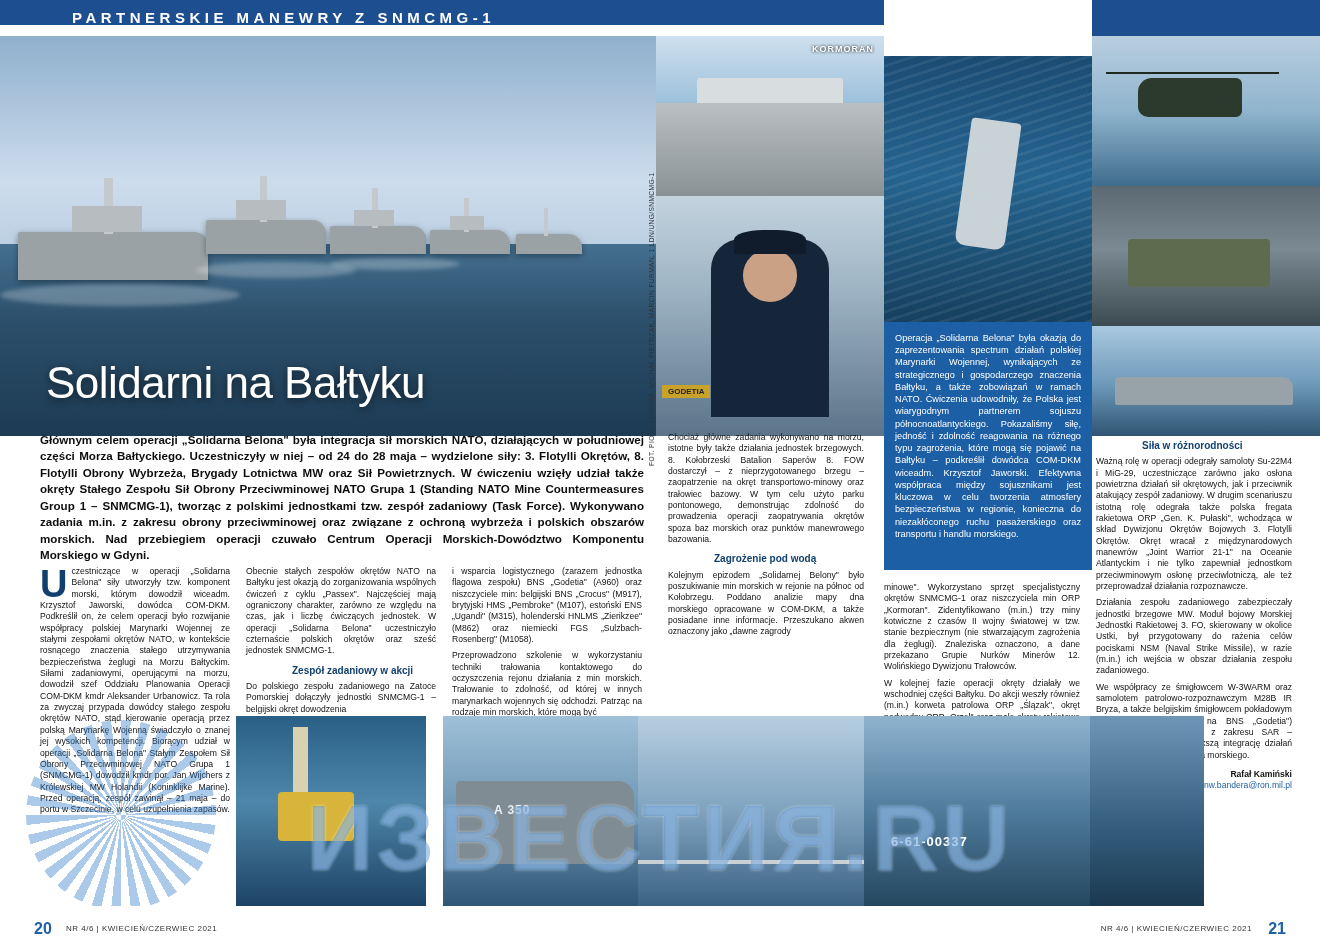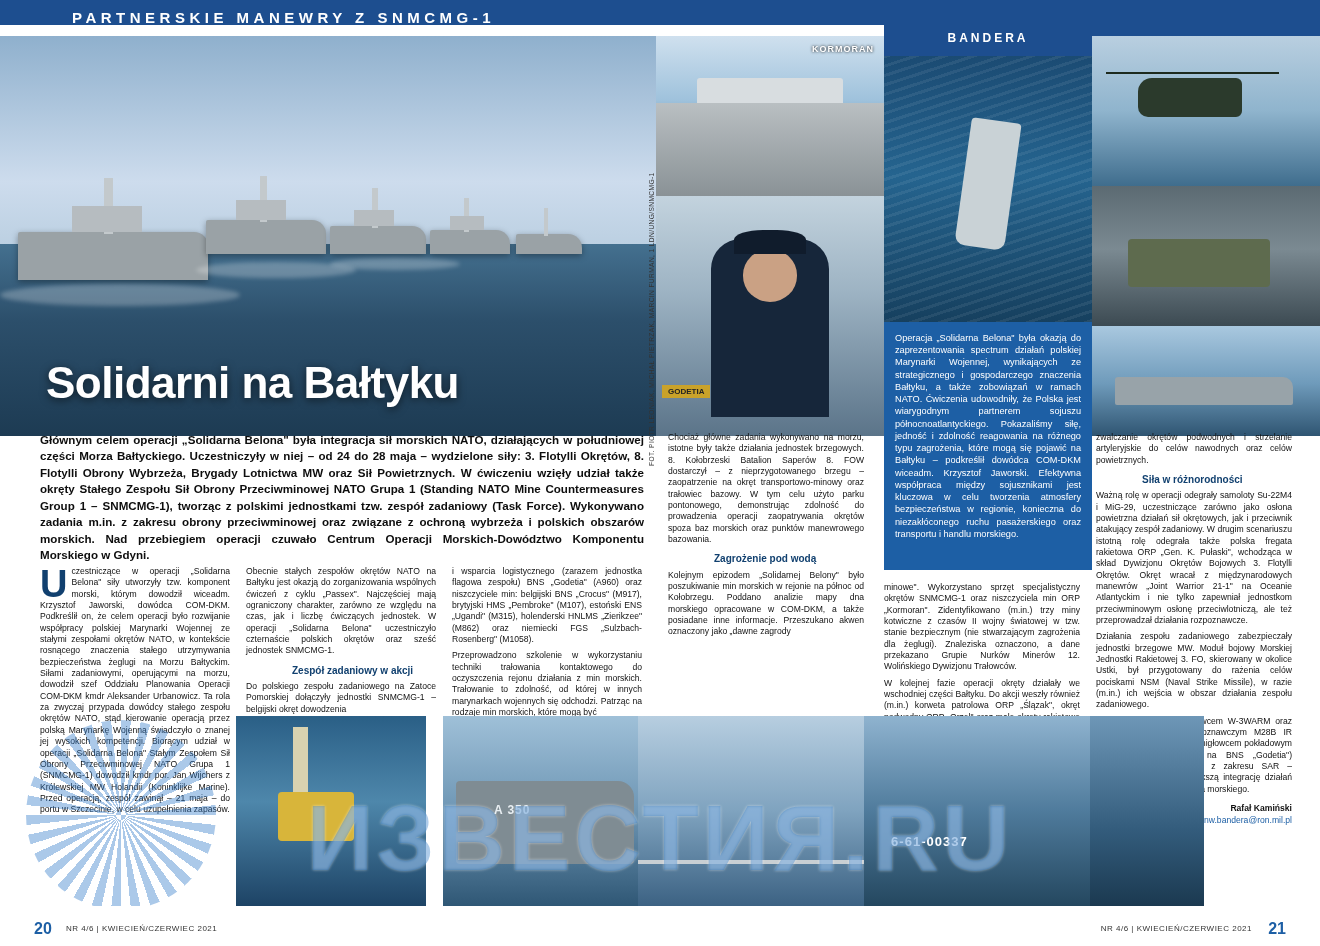--- a/index.html
+++ b/index.html
@@ -90,21 +90,21 @@
   
   .bluebox {
     position:absolute; left:884px; top:322px; width:208px; height:248px;
     background:#1d5fa5; color:#fff; padding:10px 11px;
     font-size:9.2px; line-height:1.33; text-align:justify;
   }
 
   
   .headline {
     position:absolute; left:46px; top:358px;
-    font-size:44px; font-weight:bold; color:#ffffff;
+    font-size:44px; font-weight:normal; color:#ffffff;
     text-shadow:0 2px 8px rgba(0,0,0,.6);
     letter-spacing:-0.5px;
   }
 
   
   .lead {
     position:absolute; left:40px; top:432px; width:604px;
     font-size:11.6px; line-height:1.42; font-weight:bold; color:#0d0d0d;
     text-align:justify;
   }
@@ -184,23 +184,20 @@
 </style>
 </head>
 <body>
 
 <div class="page">
 
   <div class="topbar">
     <div class="ttl">PARTNERSKIE MANEWRY Z SNMCMG-1</div>
   </div>
   <div class="topbar-right"></div>
-  <div class="bandera">
-    <div class="ttl">BANDERA</div>
-  </div>
 
   <div class="hero">
     <div class="sky"></div>
     <div class="sea"></div>
     <div class="ship hull" style="left:18px; top:196px; width:190px; height:48px;">
       <div class="mast" style="left:86px; top:-54px; width:9px; height:56px;"></div>
       <div class="mast" style="left:54px; top:-26px; width:70px; height:26px; background:#b6bcc0;"></div>
     </div>
     <div class="ship hull" style="left:206px; top:184px; width:120px; height:34px;">
       <div class="mast" style="left:54px; top:-44px; width:7px; height:46px;"></div>
@@ -281,21 +278,20 @@
     <h3>Zagrożenie pod wodą</h3>
     <p>Kolejnym epizodem „Solidarnej Belony" było poszukiwanie min morskich w rejonie na północ od Kołobrzegu. Poddano analizie mapy dna morskiego opracowane w COM-DKM, a także posiadane inne informacje. Przeszukano akwen oznaczony jako „dawne zagrody</p>
   </div>
 
   <div class="col c5">
     <p>minowe". Wykorzystano sprzęt specjalistyczny okrętów SNMCMG-1 oraz niszczyciela min ORP „Kormoran". Zidentyfikowano (m.in.) trzy miny kotwiczne z czasów II wojny światowej w tzw. stanie bezpiecznym (nie stwarzającym zagrożenia dla żeglugi). Znaleziska oznaczono, a dane przekazano Grupie Nurków Minerów 12. Wolińskiego Dywizjonu Trałowców.</p>
     <p>W kolejnej fazie operacji okręty działały we wschodniej części Bałtyku. Do akcji weszły również (m.in.) korweta patrolowa ORP „Ślązak", okręt podwodny ORP „Orzeł" oraz małe okręty rakietowe typu Orkan. Przeprowadzono epizody ćwiczebne, w tym</p>
   </div>
 
   <div class="col c6">
-    <p>zwalczanie okrętów podwodnych i strzelanie artyleryjskie do celów nawodnych oraz celów powietrznych.</p>
     <h3>Siła w różnorodności</h3>
     <p>Ważną rolę w operacji odegrały samoloty Su-22M4 i MiG-29, uczestniczące zarówno jako osłona powietrzna działań sił okrętowych, jak i przeciwnik atakujący zespół zadaniowy. W drugim scenariuszu istotną rolę odegrała także polska fregata rakietowa ORP „Gen. K. Pułaski", wchodząca w skład Dywizjonu Okrętów Bojowych 3. Flotylli Okrętów. Okręt wracał z międzynarodowych manewrów „Joint Warrior 21-1" na Oceanie Atlantyckim i nie tylko zapewniał jednostkom przeciwminowym osłonę przeciwlotniczą, ale też przeprowadzał działania rozpoznawcze.</p>
     <p>Działania zespołu zadaniowego zabezpieczały jednostki brzegowe MW. Moduł bojowy Morskiej Jednostki Rakietowej 3. FO, skierowany w okolice Ustki, był przygotowany do rażenia celów pociskami NSM (Naval Strike Missile), w razie (m.in.) ich wejścia w obszar działania zespołu zadaniowego.</p>
     <p>We współpracy ze śmigłowcem W-3WARM oraz samolotem patrolowo-rozpoznawczym M28B IR Bryza, a także belgijskim śmigłowcem pokładowym Alouette III (bazującym na BNS „Godetia") przeprowadzono szkolenie z zakresu SAR – uzyskując tym samym większą integrację działań sił nawodnych oraz lotnictwa morskiego.</p>
     <div class="sig">
       <div class="name">Rafał Kamiński</div>
       <div class="mail">zrw.nw.bandera@ron.mil.pl</div>
     </div>
   </div>
 

